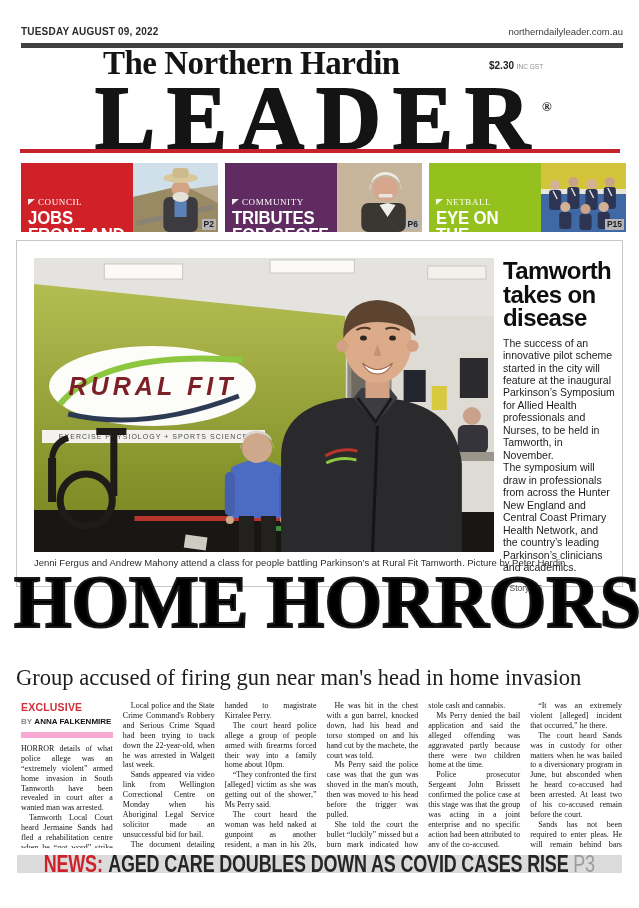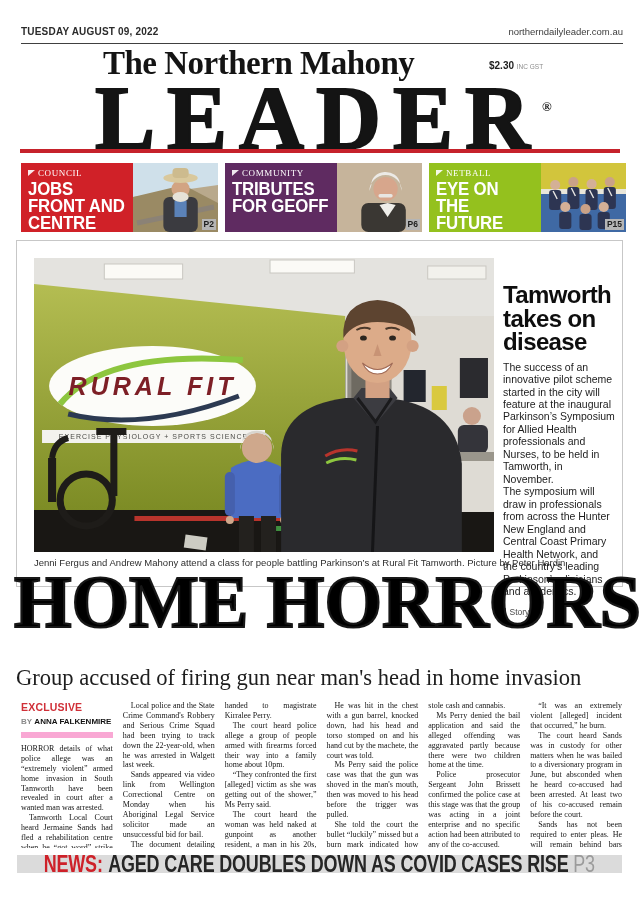--- a/index.html
+++ b/index.html
@@ -1,51 +1,51 @@
 <!DOCTYPE html>
 <html lang="en"><head>
 <meta charset="utf-8">
 <style>
   html,body{margin:0;padding:0;background:#ffffff;}
   .page{position:relative;width:639px;height:908px;background:#fff;overflow:hidden;
         font-family:"Liberation Sans",sans-serif;}
   
   .topbar{position:absolute;top:26px;left:21px;right:16px;height:17px;
-          border-bottom:1px solid #404040;display:flex;justify-content:space-between;align-items:flex-start;}
+          border-bottom:5px solid #404040;display:flex;justify-content:space-between;align-items:flex-start;}
   .topbar .date{font-size:10px;font-weight:bold;color:#2b2b2b;letter-spacing:.2px;}
   .topbar .site{font-size:9.5px;color:#3c3c3c;text-decoration:none;}
   
   .masthead{position:absolute;top:47px;left:95px;font-family:"Liberation Serif",serif;color:#141414;}
   .mh1{font-size:33px;font-weight:bold;letter-spacing:-.5px;margin-left:8px;line-height:1;}
   .mh2{font-size:90px;font-weight:bold;letter-spacing:12px;line-height:.78;margin-top:4px;
        -webkit-text-stroke:2px #141414;}
   .reg{font-size:13px;vertical-align:38px;letter-spacing:0;-webkit-text-stroke:0;}
   .price{position:absolute;top:60px;left:489px;font-size:10px;font-weight:bold;color:#1e1e1e;}
   .price small{font-size:6.5px;color:#8d8d8d;font-weight:normal;}
   .red-rule{position:absolute;top:149px;left:20px;width:600px;height:4px;background:#c6222b;}
   
   .teasers{position:absolute;top:163px;left:21px;display:flex;gap:7px;}
   .teaser{width:197px;height:69px;display:flex;position:relative;color:#fff;cursor:pointer;}
   .t-red{background:#d02128;} .t-purple{background:#5f2b61;} .t-green{background:#94c11e;}
   .teaser-text{width:112px;padding:5px 2px 4px 7px;box-sizing:border-box;}
-  .kicker{font-family:"Liberation Serif",serif;font-size:9px;letter-spacing:.6px;display:flex;align-items:center;gap:3px;}
+  .kicker{font-family:"Liberation Serif",serif;font-size:9px;letter-spacing:.6px;display:flex;align-items:center;gap:3px;margin-top:29px;}
   .flag{width:0;height:0;border-top:6px solid rgba(255,255,255,.9);border-right:7px solid transparent;}
   .teaser-title{font-size:17.5px;font-weight:bold;line-height:.96;letter-spacing:-.2px;margin-top:3px;
                 transform:scaleX(.96);transform-origin:left;}
   .teaser-photo{flex:1;position:relative;overflow:hidden;padding-left:46px;}
   .teaser-photo svg{position:absolute;inset:0;width:100%;height:100%;}
   .page-badge{position:absolute;bottom:2px;right:2px;background:#b5b5b5;color:#1d1d1d;
               font-size:8.5px;font-weight:bold;line-height:11px;padding:0 2px;cursor:pointer;}
   
   .feature-box{position:absolute;top:240px;left:16px;width:605px;height:345px;border:1px solid #c7c7c7;background:#fff;}
   .photo-wrap{position:absolute;top:17px;left:17px;width:460px;height:294px;background:#15130f;}
   .photo-wrap svg{width:100%;height:100%;display:block;}
   .caption{position:absolute;top:316px;left:17px;width:566px;font-size:9.5px;color:#2e2e2e;}
   .side-article{position:absolute;top:18px;left:486px;width:112px;}
-  .side-headline{font-size:24px;font-weight:bold;line-height:.98;letter-spacing:-.6px;color:#0e0e0e;margin-top:24px;}
+  .side-headline{font-size:24px;font-weight:bold;line-height:.98;letter-spacing:-.6px;color:#0e0e0e;}
   .side-body{margin-top:7px;}
   .side-body p{margin:0;font-size:10.5px;line-height:1.19;color:#1c1c1c;}
   .story-ref{margin-top:9px;font-size:8.5px;color:#4a4a4a;}
   .story-ref .bars{margin-right:3px;color:#333;}
   
   .main-headline{position:absolute;top:568px;left:14px;width:615px;font-family:"Liberation Serif",serif;
                  font-size:74px;font-weight:bold;line-height:.92;color:#000000;letter-spacing:0;
                  -webkit-text-stroke:2.2px #171717;white-space:nowrap;}
   .subhead{position:absolute;top:664px;left:16px;width:620px;font-family:Liberation Serif, serif;
            font-size:23.5px;color:#1d1d1d;}
@@ -73,21 +73,21 @@
 <body>
 
 <div class="page">
 
   <div class="topbar">
     <span class="date">TUESDAY AUGUST 09, 2022</span>
     <span class="site">northerndailyleader.com.au</span>
   </div>
 
   <div class="masthead">
-    <div class="mh1">The Northern Mahony</div>
+    <div class="mh1">The Northern Hardin</div>
     <div class="mh2"><span>LEADER</span><span class="reg">®</span></div>
   </div>
   <div class="price">
     <span>$2.30</span> <small>INC GST</small>
   </div>
   <div class="red-rule"></div>
 
   <div class="teasers">
 
     <div class="teaser t-red">
@@ -307,21 +307,21 @@
     </div>
     <div class="article-col">
       <div class="col-paras">
           <p>stole cash and cannabis.</p>
           <p>Ms Perry denied the bail application and said the alleged offending was aggravated partly because there were two children home at the time.</p>
           <p>Police prosecutor Sergeant John Brissett confirmed the police case at this stage was that the group was acting in a joint enterprise and no specific action had been attributed to any of the co-accused.</p>
         </div>
     </div>
     <div class="article-col">
       <div class="col-paras indent-first">
-          <p>“It was an extremely violent [alleged] incident that occurred,” he burn.</p>
+          <p>“It was an extremely violent [alleged] incident that occurred,” he there.</p>
           <p>The court heard Sands was in custody for other matters when he was bailed to a diversionary program in June, but absconded when he heard co-accused had been arrested. At least two of his co-accused remain before the court.</p>
           <p>Sands has not been required to enter pleas. He will remain behind bars ahead of his court date next month.</p>
         </div>
     </div>
   </div>
 
   <div class="news-bar">
     <span class="news-inner">
       <span class="news-label">NEWS:</span><span class="news-text">AGED CARE DOUBLES DOWN AS COVID CASES RISE</span><span class="news-page">P3</span>
     </span>

